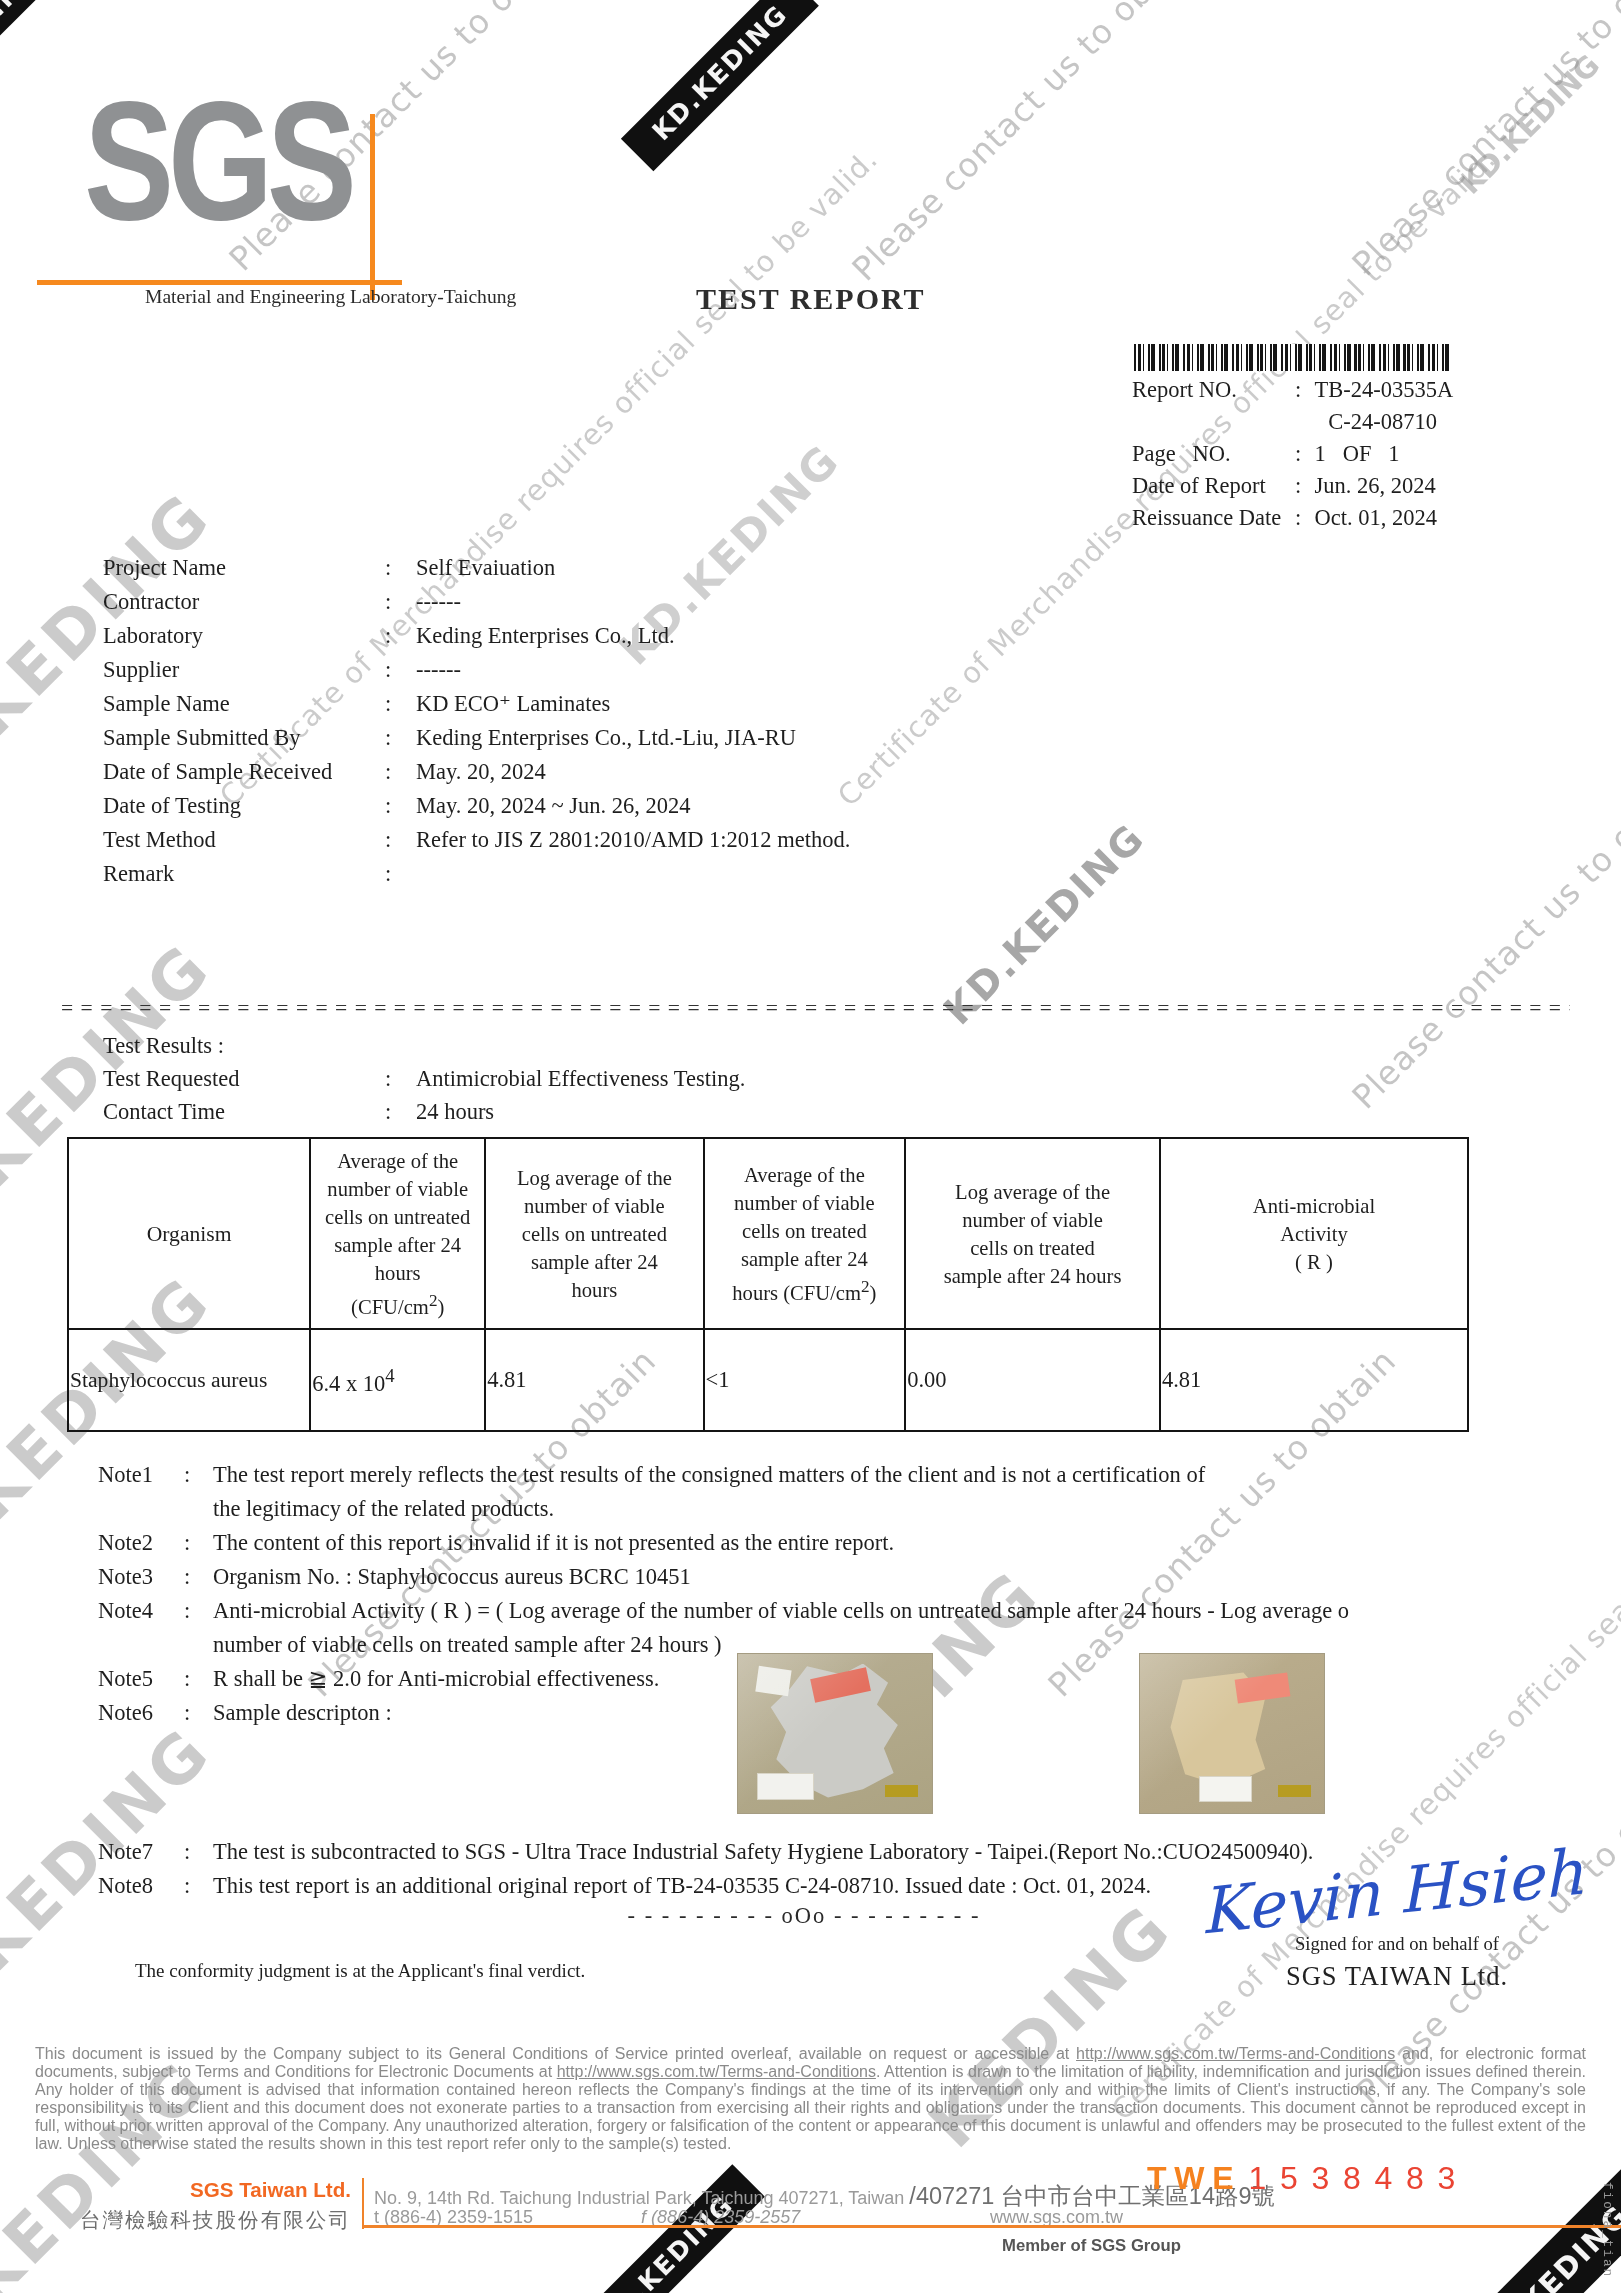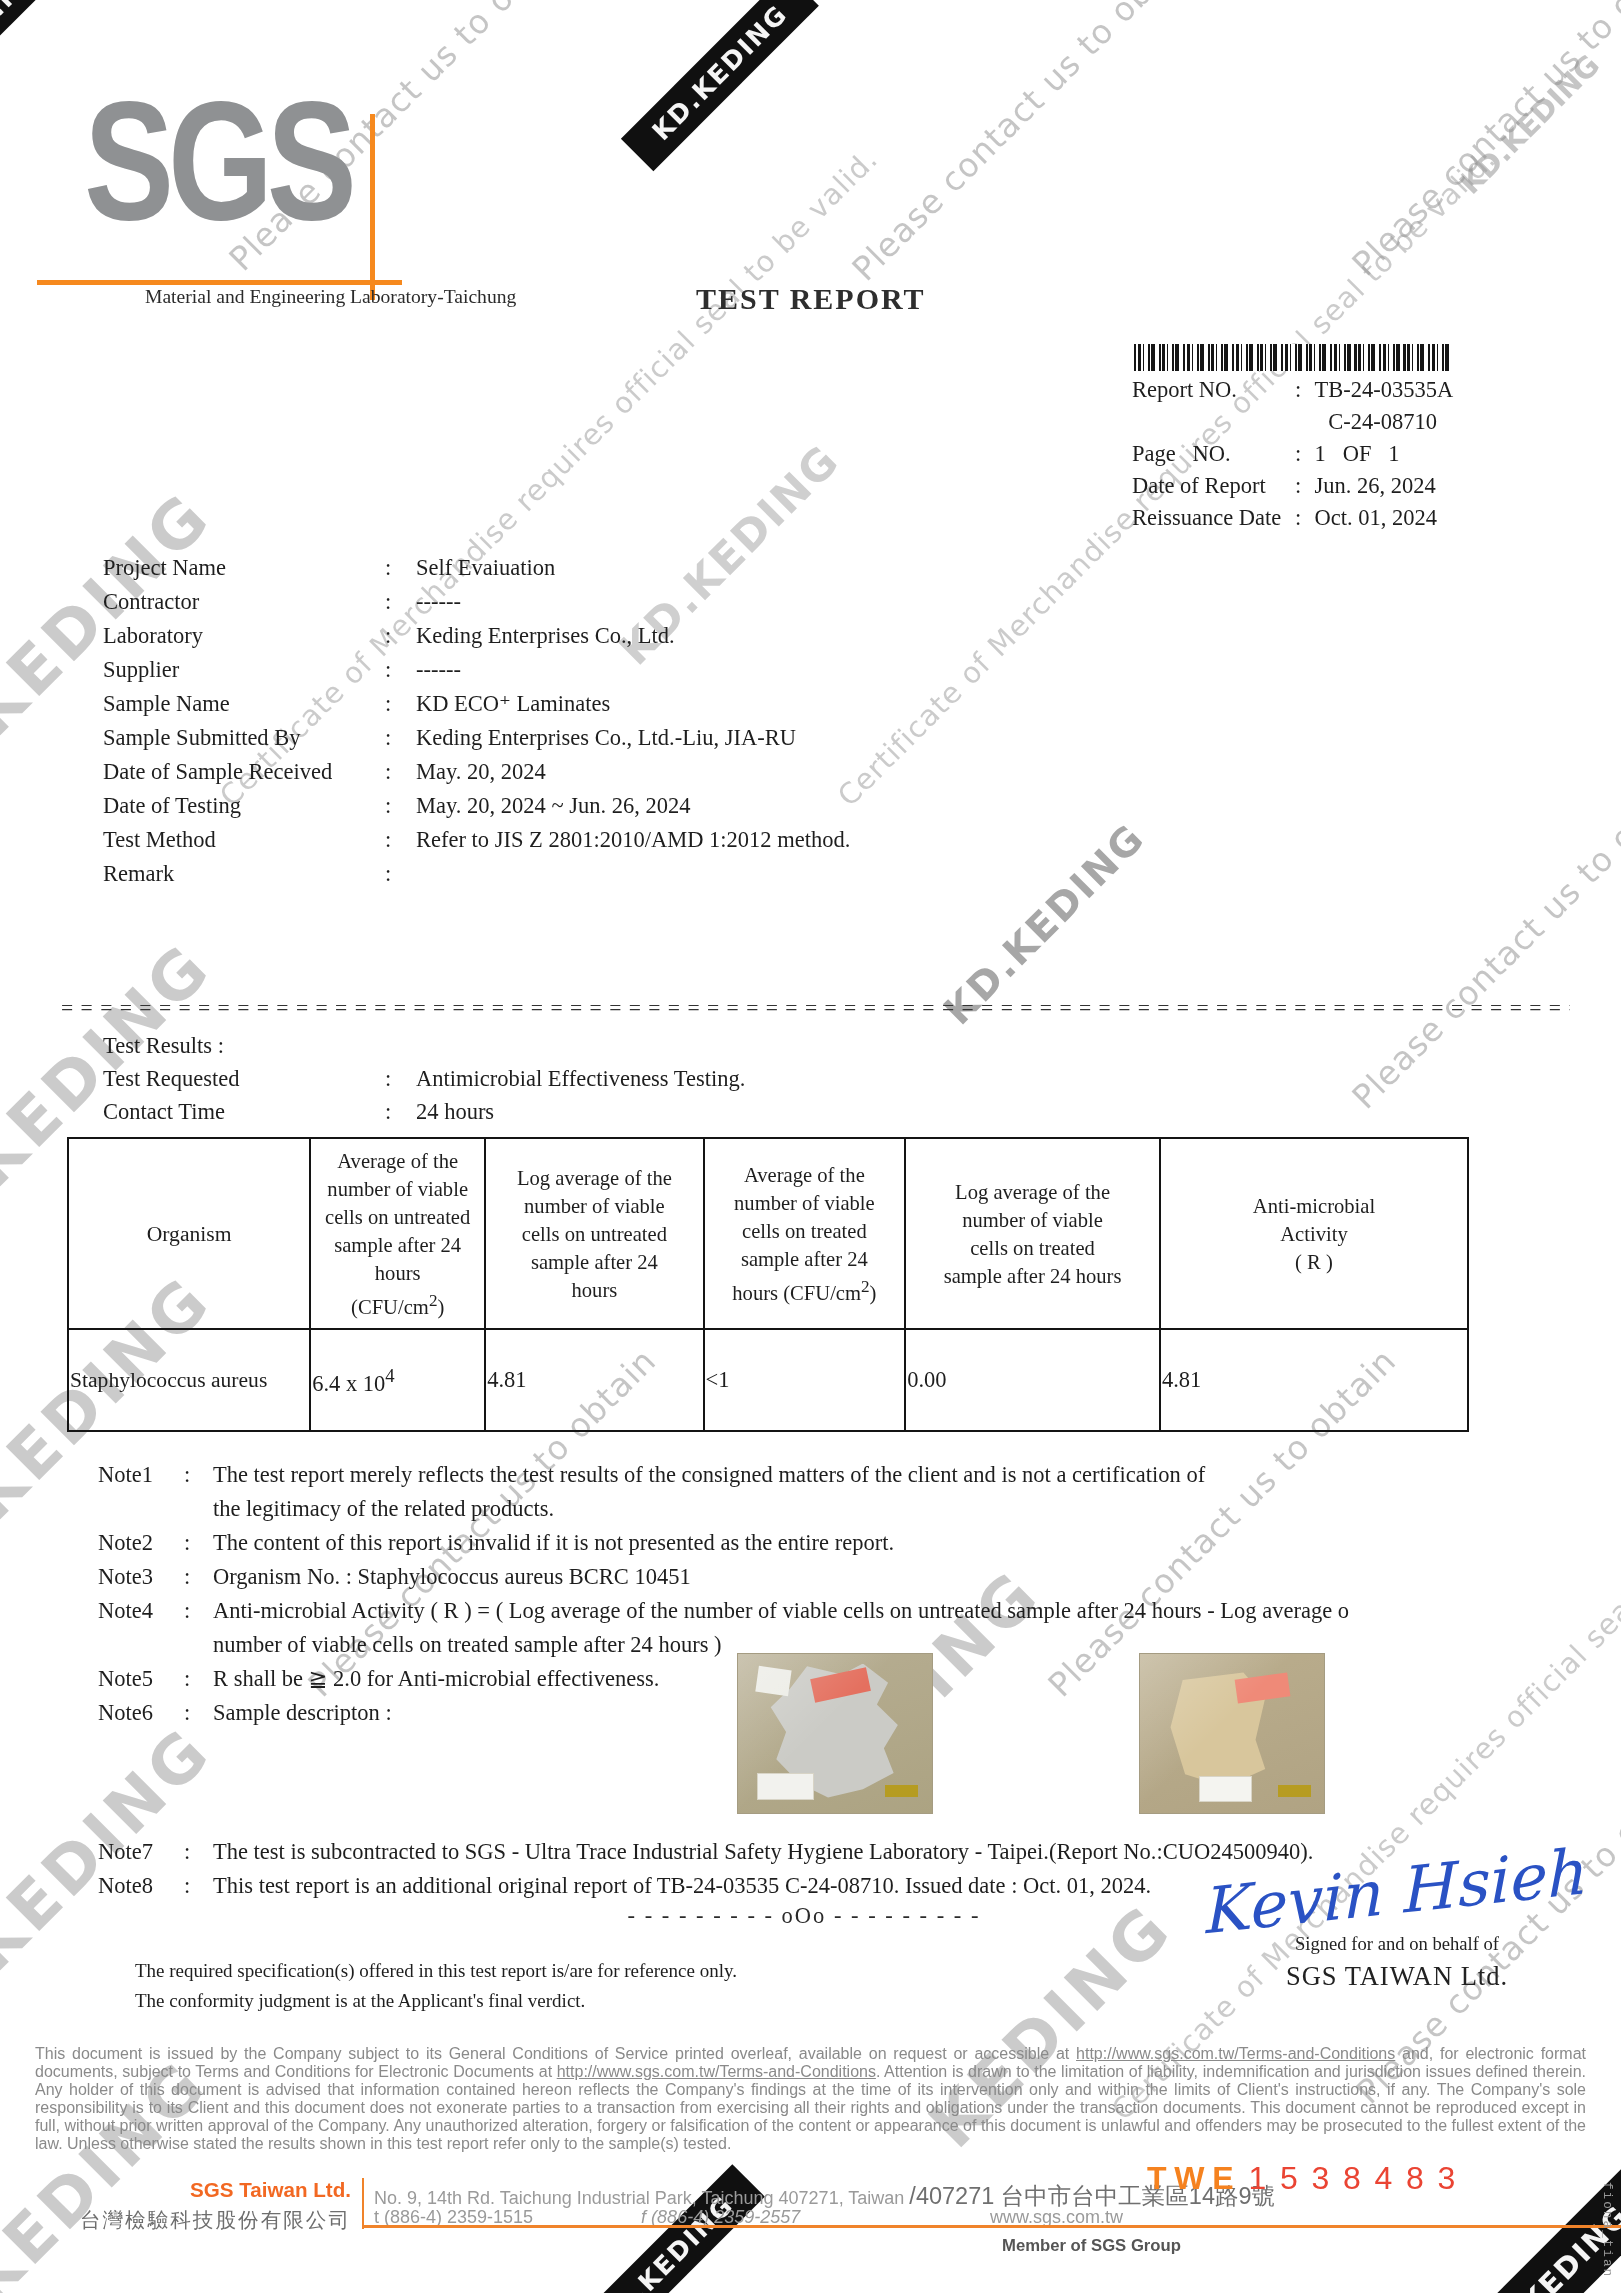--- a/index.html
+++ b/index.html
@@ -364,21 +364,20 @@
   </div>
   <div class="photo photo2">
     <div class="piece2"></div>
     <div class="sticker sticker2"></div>
     <div class="lab2"></div>
     <div class="mark"></div>
   </div>
 
   <div class="abs oOo">- - - - - - - - - oOo - - - - - - - - -</div>
   <div class="abs refs">
-    <div>The required specification(s) offered in this test report is/are for reference only.</div>
     <div>The conformity judgment is at the Applicant's final verdict.</div>
   </div>
   <div class="abs sig-block">
     <div class="sig-name">Kevin Hsieh</div>
     <div class="sig-for">Signed for and on behalf of</div>
     <div class="sig-co">SGS TAIWAN Ltd.</div>
   </div>
 
   <div class="abs legal">
     <span>This document is issued by the Company subject to its General Conditions of Service printed overleaf, available on request or accessible at </span><span class="lnk">http://www.sgs.com.tw/Terms-and-Conditions</span><span> and, for electronic format documents, subject to Terms and Conditions for Electronic Documents at </span><span class="lnk">http://www.sgs.com.tw/Terms-and-Conditions</span><span>. Attention is drawn to the limitation of liability, indemnification and jurisdiction issues defined therein. Any holder of this document is advised that information contained hereon reflects the Company's findings at the time of its intervention only and within the limits of Client's instructions, if any. The Company's sole responsibility is to its Client and this document does not exonerate parties to a transaction from exercising all their rights and obligations under the transaction documents. This document cannot be reproduced except in full, without prior written approval of the Company. Any unauthorized alteration, forgery or falsification of the content or appearance of this document is unlawful and offenders may be prosecuted to the fullest extent of the law. Unless otherwise stated the results shown in this test report refer only to the sample(s) tested.</span>

